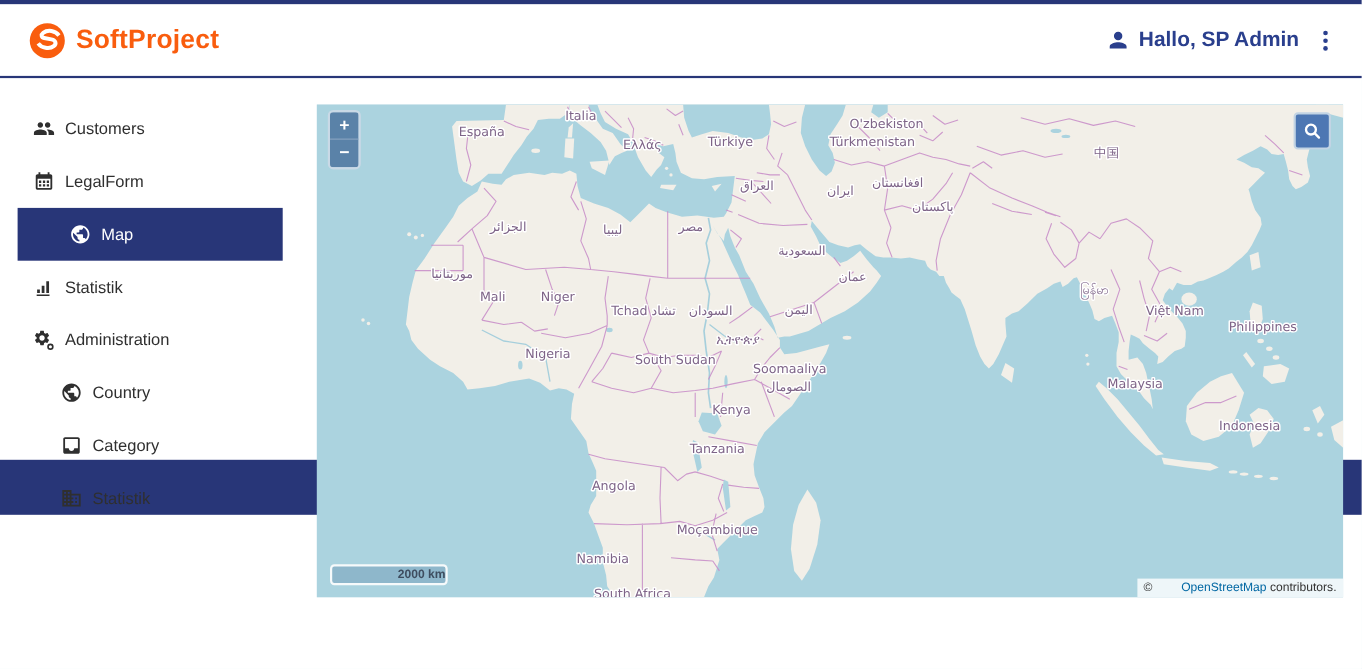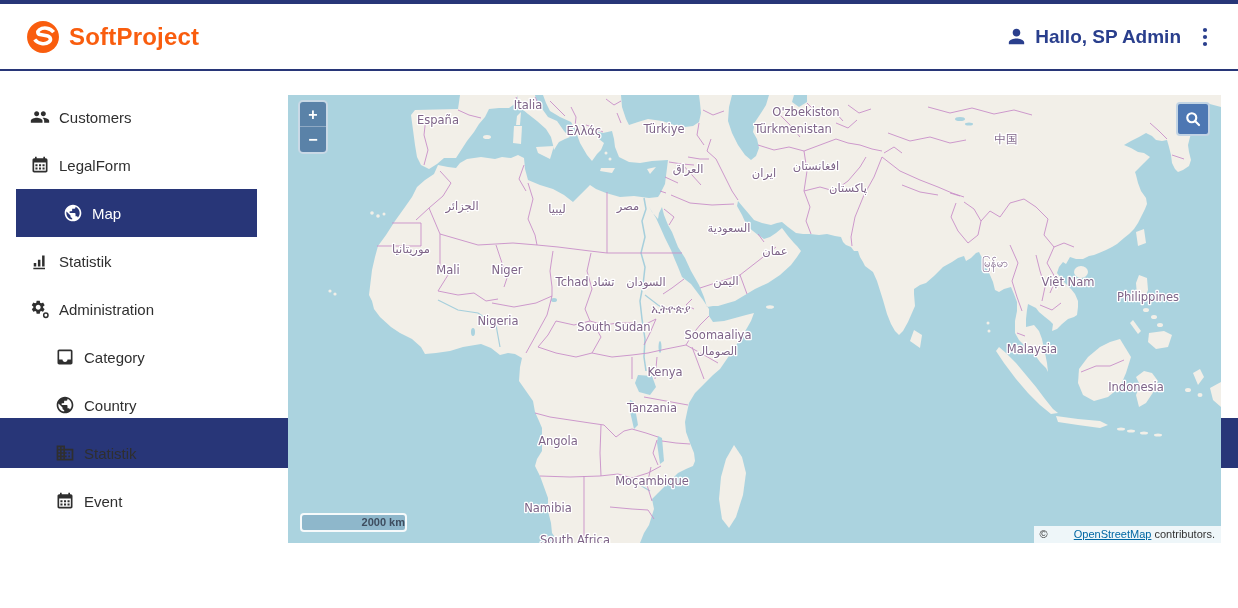--- a/index.html
+++ b/index.html
@@ -31,21 +31,21 @@
     font-size:16px;font-weight:bold;line-height:23px;padding:0;cursor:pointer;}
   .zoom-ctrl button:first-child{border-bottom:1px solid #8fa9c4;}
   .search-btn{position:absolute;right:11px;top:7px;width:26px;height:26px;background:#4d77b3;
     border:2px solid #c2d4e4;border-radius:4px;padding:2px;cursor:pointer;display:flex;
     align-items:center;justify-content:center;box-sizing:content-box;}
   .scale-bar{position:absolute;left:12px;bottom:11px;width:103px;height:15px;line-height:15px;
     border:2px solid rgba(255,255,255,.92);border-radius:4px;background:rgba(70,110,150,.28);
     text-align:right;font-size:11px;font-weight:bold;color:#3e4d5f;}
   .attribution{position:absolute;right:0;bottom:0;background:rgba(255,255,255,.8);
     padding:2px 6px 3px;font-size:11px;color:#333;}
-  .attribution a{color:#0067a3;text-decoration:underline;cursor:pointer;padding-left:23px;}
+  .attribution a{color:#0067a3;cursor:pointer;padding-left:23px;}
   footer{height:50px;margin-top:15px;background:#283678;}
 </style>
 </head>
 <body>
 
 <div class="topstrip"></div>
 
 <header>
   <div class="logo">
     <span style="display:flex">
@@ -115,49 +115,40 @@
               <path d="M19.14 12.94c.04-.3.06-.61.06-.94 0-.32-.02-.64-.07-.94l2.03-1.58c.18-.14.23-.41.12-.61l-1.92-3.32c-.12-.22-.37-.29-.59-.22l-2.39.96c-.5-.38-1.03-.7-1.62-.94l-.36-2.54c-.04-.24-.24-.41-.48-.41h-3.84c-.24 0-.43.17-.47.41l-.36 2.54c-.59.24-1.13.57-1.62.94l-2.39-.96c-.22-.08-.47 0-.59.22L2.74 8.87c-.12.21-.08.47.12.61l2.03 1.58c-.05.3-.09.63-.09.94s.02.64.07.94l-2.03 1.58c-.18.14-.23.41-.12.61l1.92 3.32c.12.22.37.29.59.22l2.39-.96c.5.38 1.03.7 1.62.94l.36 2.54c.05.24.24.41.48.41h3.84c.24 0 .44-.17.47-.41l.36-2.54c.59-.24 1.13-.56 1.62-.94l2.39.96c.22.08.47 0 .59-.22l1.92-3.32c.12-.22.07-.47-.12-.61l-2.01-1.58zM12 15.6c-1.98 0-3.6-1.62-3.6-3.6s1.62-3.6 3.6-3.6 3.6 1.62 3.6 3.6-1.62 3.6-3.6 3.6z"></path>
             </g>
             <circle cx="19" cy="19.5" r="2.6" fill="none" stroke="currentColor" stroke-width="1.8"></circle>
           </svg>
         </span>
         <span>Administration</span>
       </div>
       <div class="side-item indent">
         <span class="ic">
           <svg viewBox="0 0 24 24" fill="currentColor">
+            <path d="M12 2C6.48 2 2 6.48 2 12s4.48 10 10 10 10-4.48 10-10S17.52 2 12 2zm-1 17.93c-3.95-.49-7-3.85-7-7.93 0-.62.08-1.21.21-1.79L9 15v1c0 1.1.9 2 2 2v1.93zm6.9-2.54c-.26-.81-1-1.39-1.9-1.39h-1v-3c0-.55-.45-1-1-1H8v-2h2c.55 0 1-.45 1-1V7h2c1.1 0 2-.9 2-2v-.41c2.93 1.19 5 4.06 5 7.41 0 2.08-.8 3.97-2.1 5.39z"></path>
+          </svg>
+        </span>
+        <span>Country</span>
+      </div>
+      <div class="side-item indent">
+        <span class="ic">
+          <svg viewBox="0 0 24 24" fill="currentColor">
             <path d="M19 3H4.99c-1.11 0-1.98.89-1.98 2L3 19c0 1.1.88 2 1.99 2H19c1.1 0 2-.9 2-2V5c0-1.1-.9-2-2-2zm0 12h-4c0 1.66-1.36 3-3 3s-3-1.34-3-3H4.99V5H19v10z"></path>
           </svg>
         </span>
         <span>Category</span>
       </div>
       <div class="side-item indent">
         <span class="ic">
           <svg viewBox="0 0 24 24" fill="currentColor">
-            <path d="M12 2C6.48 2 2 6.48 2 12s4.48 10 10 10 10-4.48 10-10S17.52 2 12 2zm-1 17.93c-3.95-.49-7-3.85-7-7.93 0-.62.08-1.21.21-1.79L9 15v1c0 1.1.9 2 2 2v1.93zm6.9-2.54c-.26-.81-1-1.39-1.9-1.39h-1v-3c0-.55-.45-1-1-1H8v-2h2c.55 0 1-.45 1-1V7h2c1.1 0 2-.9 2-2v-.41c2.93 1.19 5 4.06 5 7.41 0 2.08-.8 3.97-2.1 5.39z"></path>
-          </svg>
-        </span>
-        <span>Country</span>
-      </div>
-      <div class="side-item indent">
-        <span class="ic">
-          <svg viewBox="0 0 24 24" fill="currentColor">
             <path d="M12 7V3H2v18h20V7H12zM6 19H4v-2h2v2zm0-4H4v-2h2v2zm0-4H4V9h2v2zm0-4H4V5h2v2zm4 12H8v-2h2v2zm0-4H8v-2h2v2zm0-4H8V9h2v2zm0-4H8V5h2v2zm10 12h-8v-2h2v-2h-2v-2h2v-2h-2V9h8v10zm-2-8h-2v2h2v-2zm0 4h-2v2h2v-2z"></path>
           </svg>
         </span>
         <span>Statistik</span>
-      </div>
-      <div class="side-item indent">
-        <span class="ic">
-          <svg viewBox="0 0 24 24" fill="currentColor">
-            <path d="M19 4h-1V2h-2v2H8V2H6v2H5c-1.1 0-2 .9-2 2v13c0 1.1.9 2 2 2h14c1.1 0 2-.9 2-2V6c0-1.1-.9-2-2-2zm0 15H5V9h14v10z"></path>
-            <path d="M6.5 11h2.5v2.5H6.5zM10.8 11h2.5v2.5h-2.5zM15 11h2.5v2.5H15zM6.5 15h2.5v2.5H6.5zM10.8 15h2.5v2.5h-2.5zM15 15h2.5v2.5H15z"></path>
-          </svg>
-        </span>
-        <span>Event</span>
       </div>
     </nav>
 
   <div class="map-wrap">
     <svg class="basemap" width="933" height="448" viewBox="0 0 933 448">
       <rect x="0" y="0" width="933" height="448" fill="#abd3df"></rect>
 
       <path fill="#f2efe8" fill-rule="evenodd" d="M255,0 L258,8 262,16 272,22 283,27 287,34 292,48 299,60 304,66 309,59 313,55 316,48 311,44 307,36 315,38 324,36 326,44 327,52 331,62 341,67 352,68 364,66 380,65 379,73 377,89 372,99 370,102 361,103 346,101 332,102 318,98 308,94 302,90 293,99 285,107 276,100 265,94 252,90 240,85 237,74 236,63 230,60 223,63 214,62 207,64 193,62 179,64 172,68 168,73 160,72 150,70 146,79 137,85 129,92 124,102 117,112 107,126 98,140 90,151 87,162 84,175 81,200 84,206 86,214 92,222 103,232 112,238 124,244 133,252 137,259 148,258 162,256 175,252 193,249 203,253 212,260 220,258 227,259 234,263 232,272 231,286 238,296 245,306 247,317 251,326 254,333 254,344 254,356 249,364 247,371 252,381 256,392 260,403 260,416 263,428 264,438 268,444 270,448 352,448 356,438 361,430 366,414 364,404 370,398 382,386 390,378 398,374 405,371 407,366 406,358 402,348 398,337 397,327 398,322 401,308 407,298 417,288 425,280 432,274 443,258 455,240 463,226 466,218 458,220 447,223 436,226 425,227 421,221 421,214 415,205 409,197 403,189 394,182 390,172 387,165 383,155 377,143 373,134 368,123 363,115 360,110 364,117 370,124 371,118 374,112 376,120 380,130 384,137 390,152 397,163 403,176 411,190 416,202 419,212 425,211 430,211 440,208 447,206 457,200 467,194 480,188 492,180 503,170 509,162 513,156 509,151 506,148 500,141 494,133 488,138 482,142 476,144 470,140 465,136 459,131 454,120 449,111 450,106 455,112 461,119 466,125 474,128 483,130 489,128 494,127 500,132 508,138 515,139 522,139 531,140 539,139 547,141 553,142 555,147 558,150 563,152 566,156 570,156 572,162 575,167 577,171 581,174 585,177 589,186 595,205 599,219 603,229 607,236 611,240 615,236 620,227 627,211 626,199 626,194 632,190 638,188 646,181 655,172 664,167 670,163 676,161 678,166 683,163 688,158 691,157 694,163 698,172 702,180 705,187 707,195 711,197 716,194 723,192 726,199 729,207 729,216 727,226 727,238 731,245 736,250 740,253 747,260 752,267 758,273 760,277 759,268 757,258 755,249 754,244 751,236 746,230 738,232 738,224 739,215 740,209 744,211 748,213 751,217 757,222 762,226 765,229 764,236 769,234 774,229 780,224 786,222 789,220 790,212 790,206 787,199 783,194 777,188 772,182 769,178 771,172 775,167 778,169 782,162 788,164 795,164 801,161 806,160 811,158 818,155 824,152 829,149 836,143 841,139 846,134 850,128 854,120 857,114 859,109 858,103 853,96 850,88 848,80 847,77 852,72 856,68 862,62 856,58 850,57 843,53 836,50 843,46 851,42 858,38 864,41 868,45 874,46 879,45 881,52 883,60 884,68 887,74 890,77 895,75 901,71 903,65 901,57 900,50 902,42 905,33 908,24 912,18 915,12 918,6 920,0 Z"></path>
 
       <path fill="#f2efe8" d="M172,0 L170,14 127,15 123,20 127,50 129,62 133,70 141,74 149,69 156,63 168,63 179,46 186,37 191,29 197,22 201,14 211,13 221,13 228,8 230,0 Z"></path>

